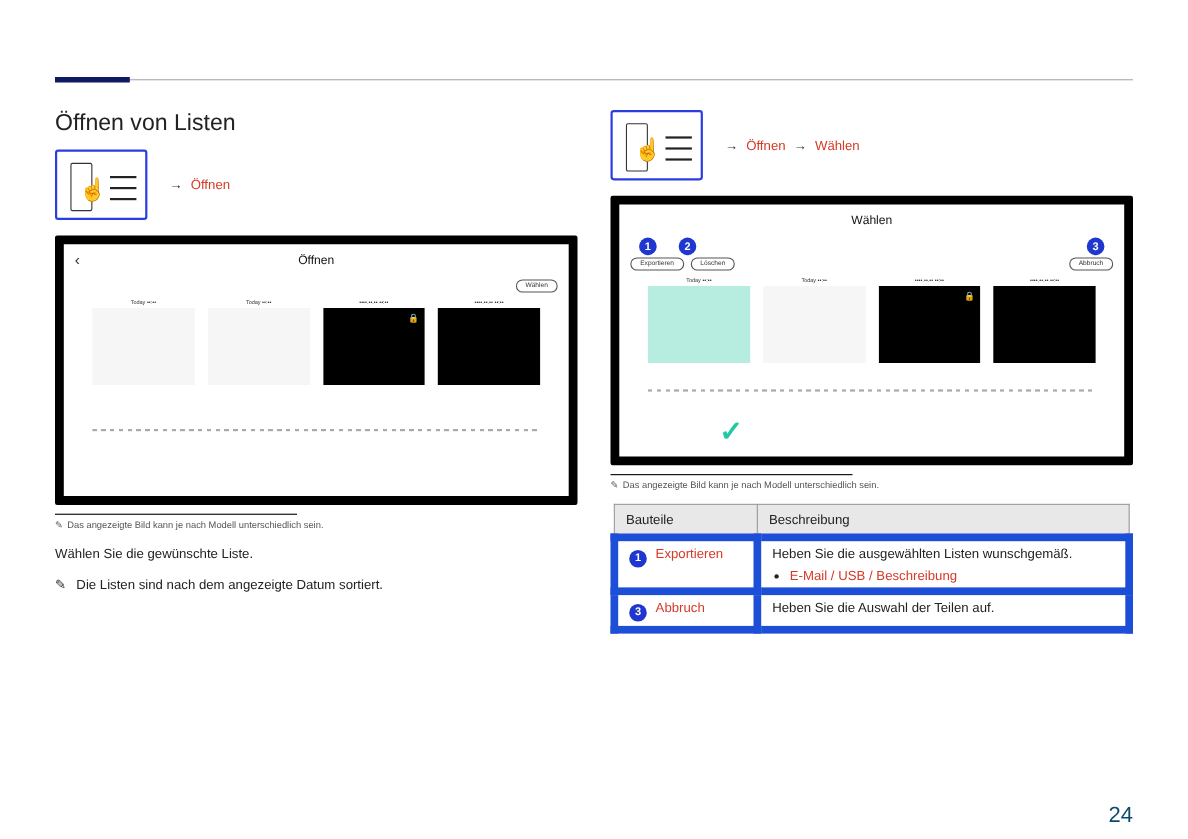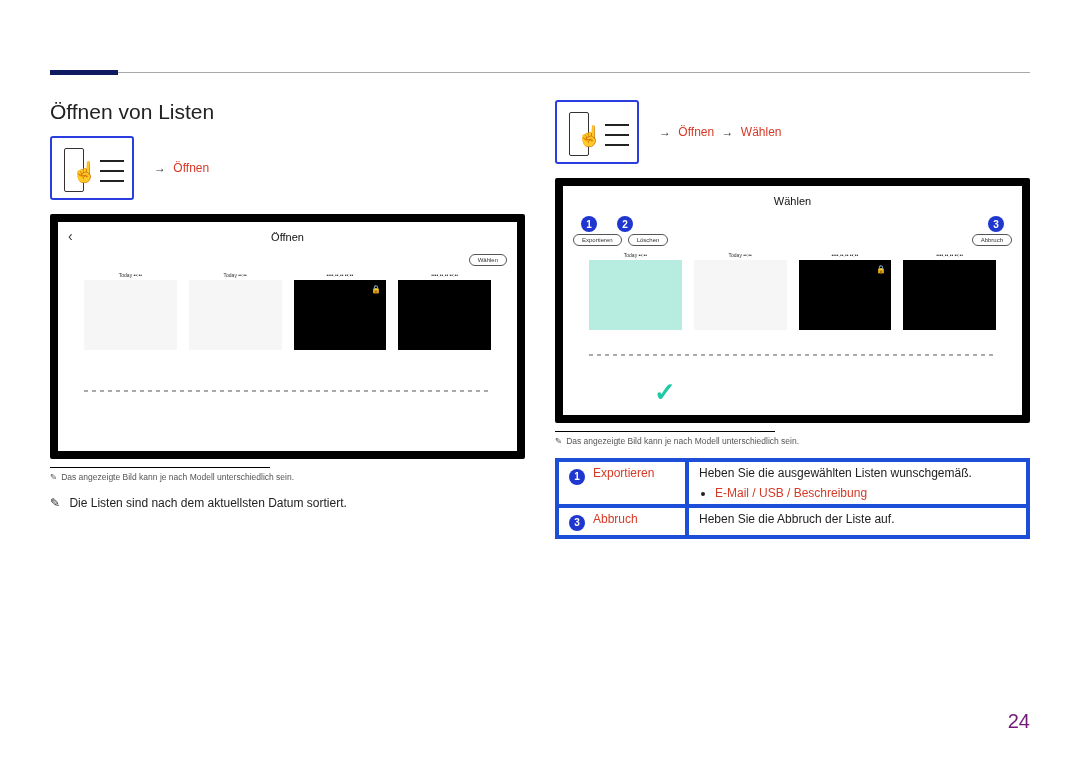--- a/index.html
+++ b/index.html
@@ -112,29 +112,29 @@
     font-size:8px;text-align:center;line-height:11px;vertical-align:-2px;margin:0 2px;
   }
 
   table.parts{
     width:100%;border-collapse:collapse;margin-top:12px;font-size:12px;
   }
   table.parts th{
     text-align:left;background:#e8e8e8;border:1px solid #999;padding:6px 10px;font-weight:500;
   }
   table.parts td{
-    border:4px solid #1d4ed8;padding:4px 10px;vertical-align:top;
+    border:7px solid #1d4ed8;padding:4px 10px;vertical-align:top;
   }
   table.parts td.name{color:var(--red);white-space:nowrap;width:130px}
   table.parts td.name .badge{margin-right:8px;vertical-align:-3px}
   .bullet{margin:6px 0 0 0;padding:0 0 0 16px}
   .bullet li{font-size:12px}
   .link{color:var(--red)}
 
-  .page-num{position:absolute;right:50px;bottom:30px;font-size:20px;color:#701a75}
+  .page-num{position:absolute;right:50px;bottom:10px;font-size:20px;color:#0c4a6e}
 </style>
 </head>
 <body>
 
 <div class="page">
   <div class="top-rule"></div>
   <div class="top-mark"></div>
 
   <div class="columns">
 
@@ -178,23 +178,24 @@
               <span class="lock">🔒</span>
             </div>
           <div class="slot dark"></div>
         </div>
         <div class="strip"></div>
       </div>
 
       <div class="note-rule"></div>
       <div class="note"><span class="pen">✎</span><span>Das angezeigte Bild kann je nach Modell unterschiedlich sein.</span></div>
 
+      <p class="lead">Wählen Sie die gewünschte Liste.</p>
       <p class="lead">
         <span class="pen">✎</span>
-        <span>Die Listen sind nach dem aktuellsten Datum sortiert.</span>
+        <span>Die Listen sind nach dem angezeigte Datum sortiert.</span>
       </p>
     </div>
 
     <div class="col">
 
       <div class="path-row">
         <div class="touch-thumb">
           <div class="sheet"></div>
           <span class="hand">☝</span>
           <div class="lines">
@@ -243,36 +244,40 @@
         </div>
         <div class="strip"></div>
       </div>
 
       <div class="note-rule"></div>
       <div class="note"><span class="pen">✎</span><span>Das angezeigte Bild kann je nach Modell unterschiedlich sein.</span></div>
 
 
       <table class="parts">
         <tbody>
+            <tr>
+          <th>Bauteile</th>
+          <th>Beschreibung</th>
+        </tr>
         <tr>
           <td class="name">
             <span class="badge">1</span><span>Exportieren</span>
           </td>
           <td>
             <span>Heben Sie die ausgewählten Listen wunschgemäß.</span>
             <ul class="bullet">
                   <li><span class="link">E-Mail / USB / Beschreibung</span></li>
                 </ul>
           </td>
         </tr>
         <tr>
           <td class="name">
             <span class="badge">3</span><span>Abbruch</span>
           </td>
-          <td>Heben Sie die Abbruch der Liste auf.</td>
+          <td>Heben Sie die Auswahl der Teilen auf.</td>
         </tr>
       </tbody>
         </table>
     </div>
   </div>
 
   <div class="page-num">24</div>
 </div>
 
 </body></html>

